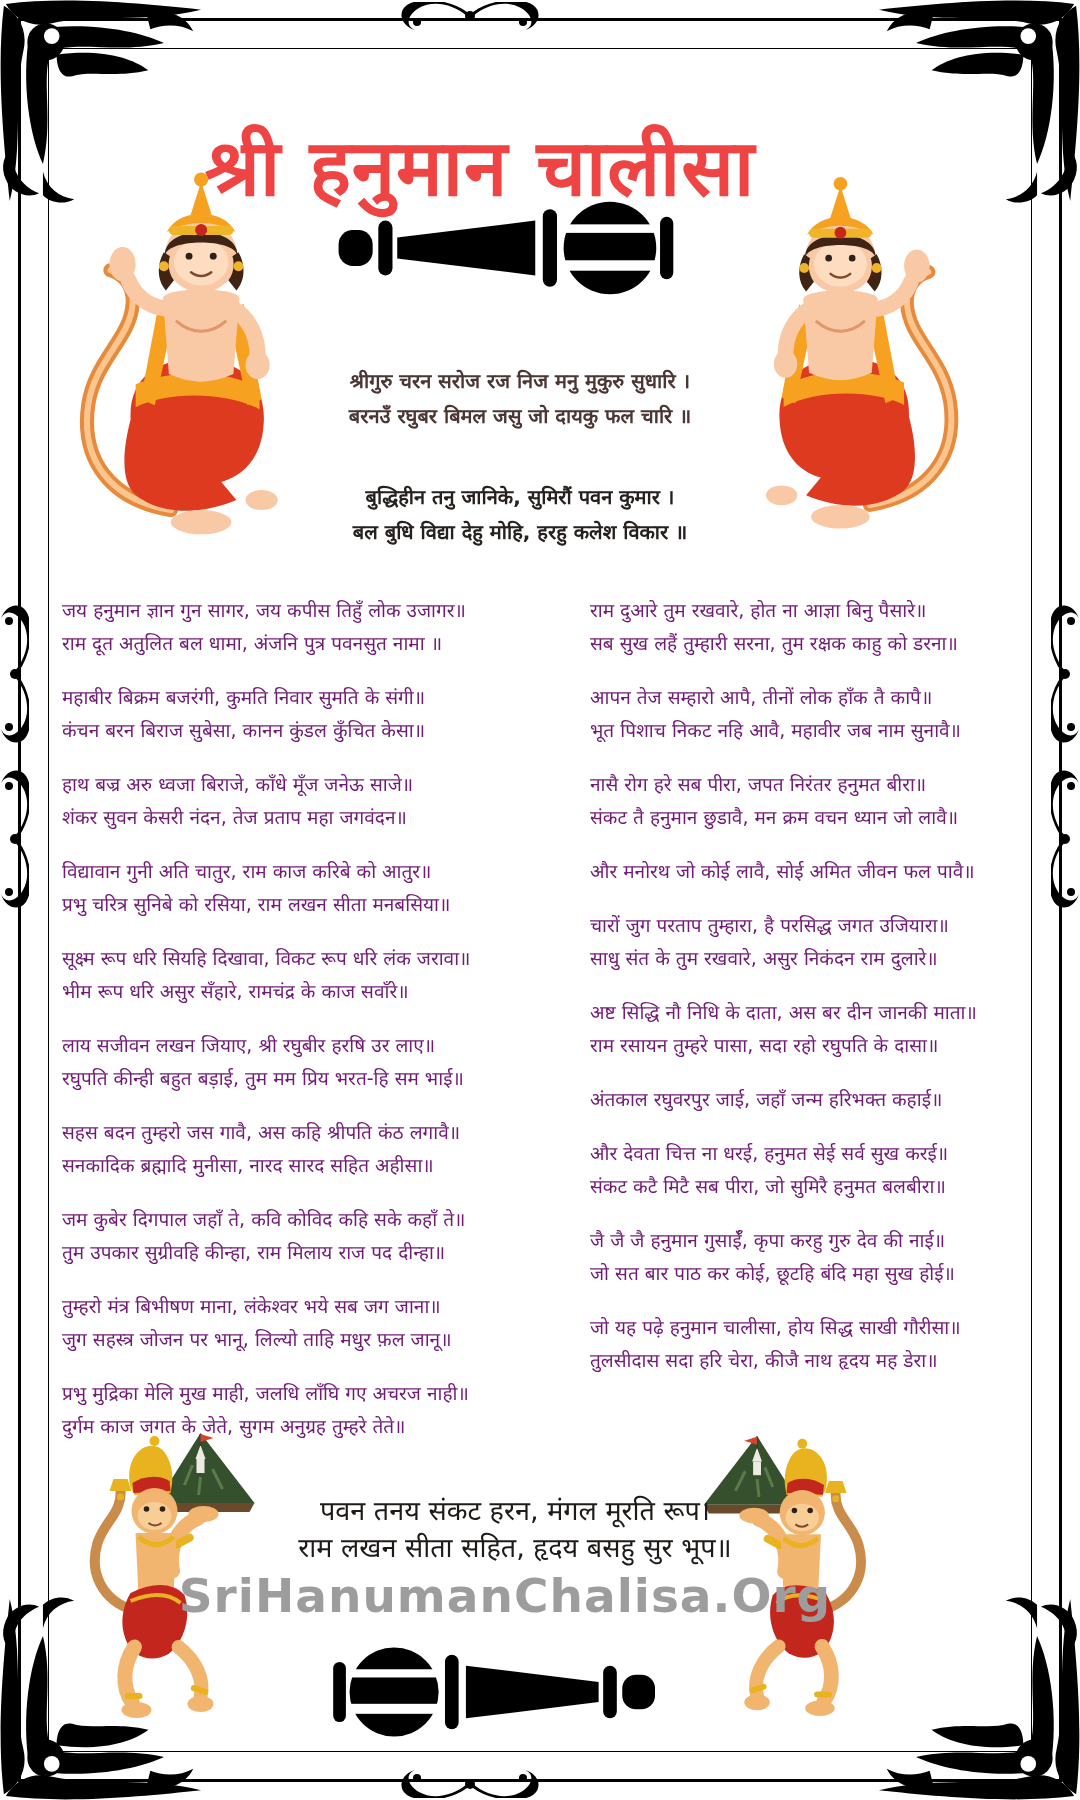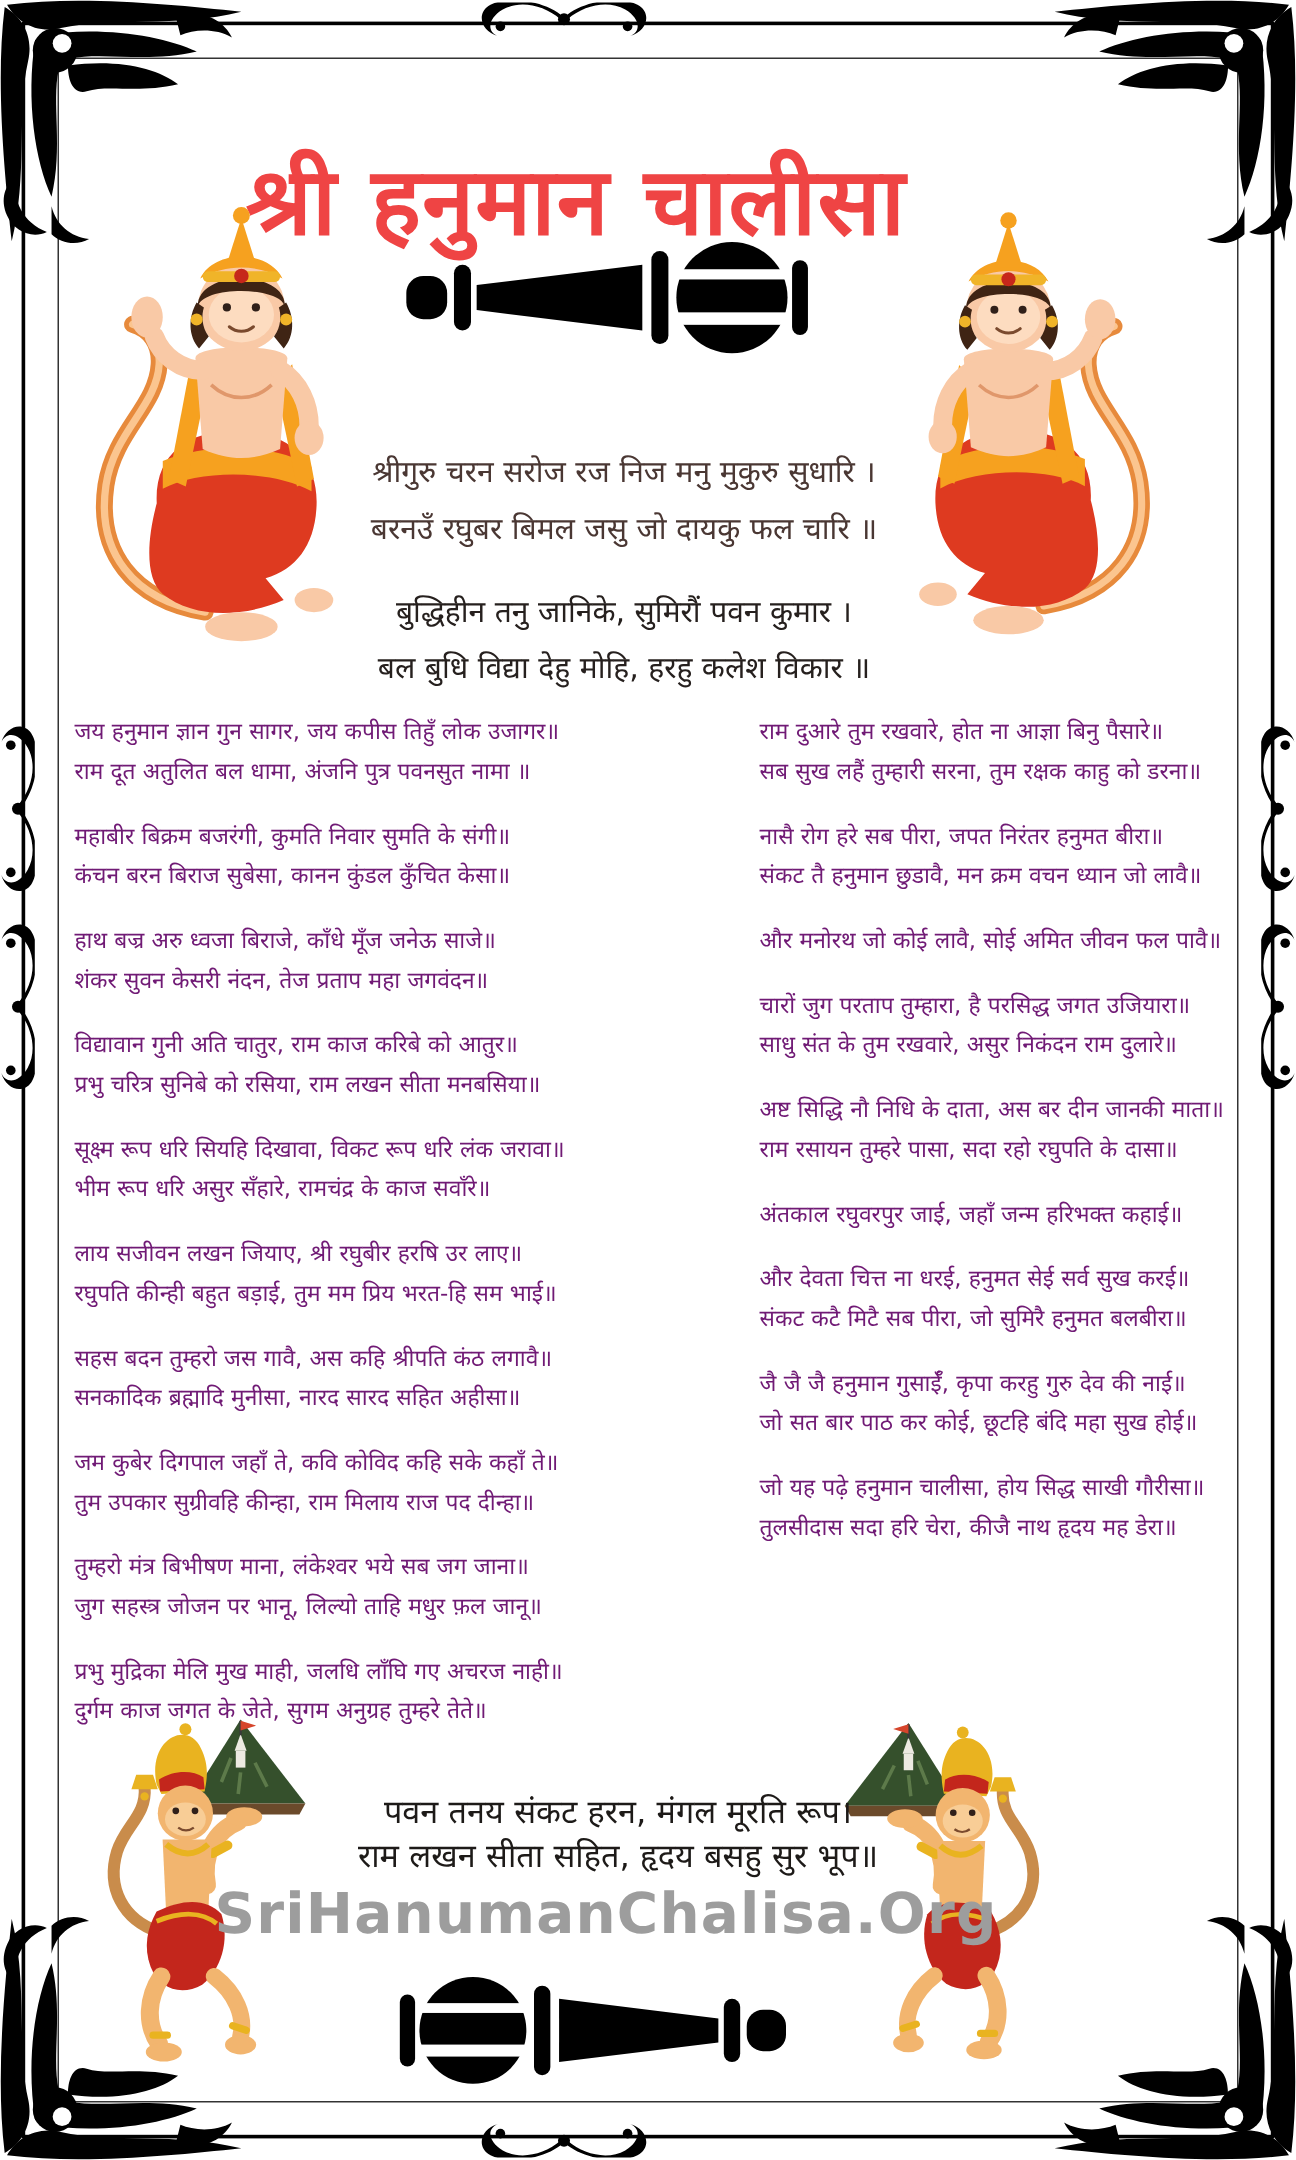--- a/index.html
+++ b/index.html
@@ -26,27 +26,27 @@
   
   .gada-top{position:absolute;left:330px;top:196px;width:350px;height:104px;}
   .gada-bottom{position:absolute;left:330px;top:1642px;width:330px;height:100px;transform:scaleX(-1);}
   
   .hanu-tl{position:absolute;left:50px;top:165px;width:262px;height:398px;}
   .hanu-tr{position:absolute;left:700px;top:172px;width:320px;height:382px;transform:scaleX(-1);}
   .hanu-bl{position:absolute;left:70px;top:1425px;width:195px;height:300px;}
   .hanu-br{position:absolute;left:692px;top:1428px;width:195px;height:295px;transform:scaleX(-1);}
   
   .doha{position:absolute;left:60px;width:920px;text-align:center;}
-  .doha p{margin:12px;font-size:25px;line-height:35px;font-weight:400;}
+  .doha p{margin:0;font-size:20px;line-height:35px;font-weight:700;}
   .doha1{top:364px;color:#4a3733;}
   .doha2{top:480px;color:#26201e;}
   
   .col{position:absolute;top:594px;}
   .col-left{left:62px;width:460px;}
-  .col-right{left:633px;width:420px;}
+  .col-right{left:590px;width:420px;}
   .stanza{margin:0 0 21px 0;}
   .stanza p{margin:0;font-size:19px;line-height:33px;color:#701a75;white-space:nowrap;}
   
   .closing{position:absolute;left:60px;top:1492px;width:910px;text-align:center;color:#1d1a18;}
   .closing p{margin:0;font-size:27px;line-height:37px;font-weight:500;}
   .website{position:absolute;left:40px;top:1568px;width:930px;text-align:center;
            font-size:47px;font-weight:700;color:#9d9d9d;letter-spacing:1px;}
 </style>
 </head>
 <body>
@@ -253,20 +253,24 @@
       <p>दुर्गम काज जगत के जेते, सुगम अनुग्रह तुम्हरे तेते॥</p>
     </div>
   </div>
 
   <div class="col col-right">
     <div class="stanza">
       <p>राम दुआरे तुम रखवारे, होत ना आज्ञा बिनु पैसारे॥</p>
       <p>सब सुख लहैं तुम्हारी सरना, तुम रक्षक काहु को डरना॥</p>
     </div>
     <div class="stanza">
+      <p>आपन तेज सम्हारो आपै, तीनों लोक हाँक तै कापै॥</p>
+      <p>भूत पिशाच निकट नहि आवै, महावीर जब नाम सुनावै॥</p>
+    </div>
+    <div class="stanza">
       <p>नासै रोग हरे सब पीरा, जपत निरंतर हनुमत बीरा॥</p>
       <p>संकट तै हनुमान छुडावै, मन क्रम वचन ध्यान जो लावै॥</p>
     </div>
     <div class="stanza">
       <p>और मनोरथ जो कोई लावै, सोई अमित जीवन फल पावै॥</p>
     </div>
     <div class="stanza">
       <p>चारों जुग परताप तुम्हारा, है परसिद्ध जगत उजियारा॥</p>
       <p>साधु संत के तुम रखवारे, असुर निकंदन राम दुलारे॥</p>
     </div>

